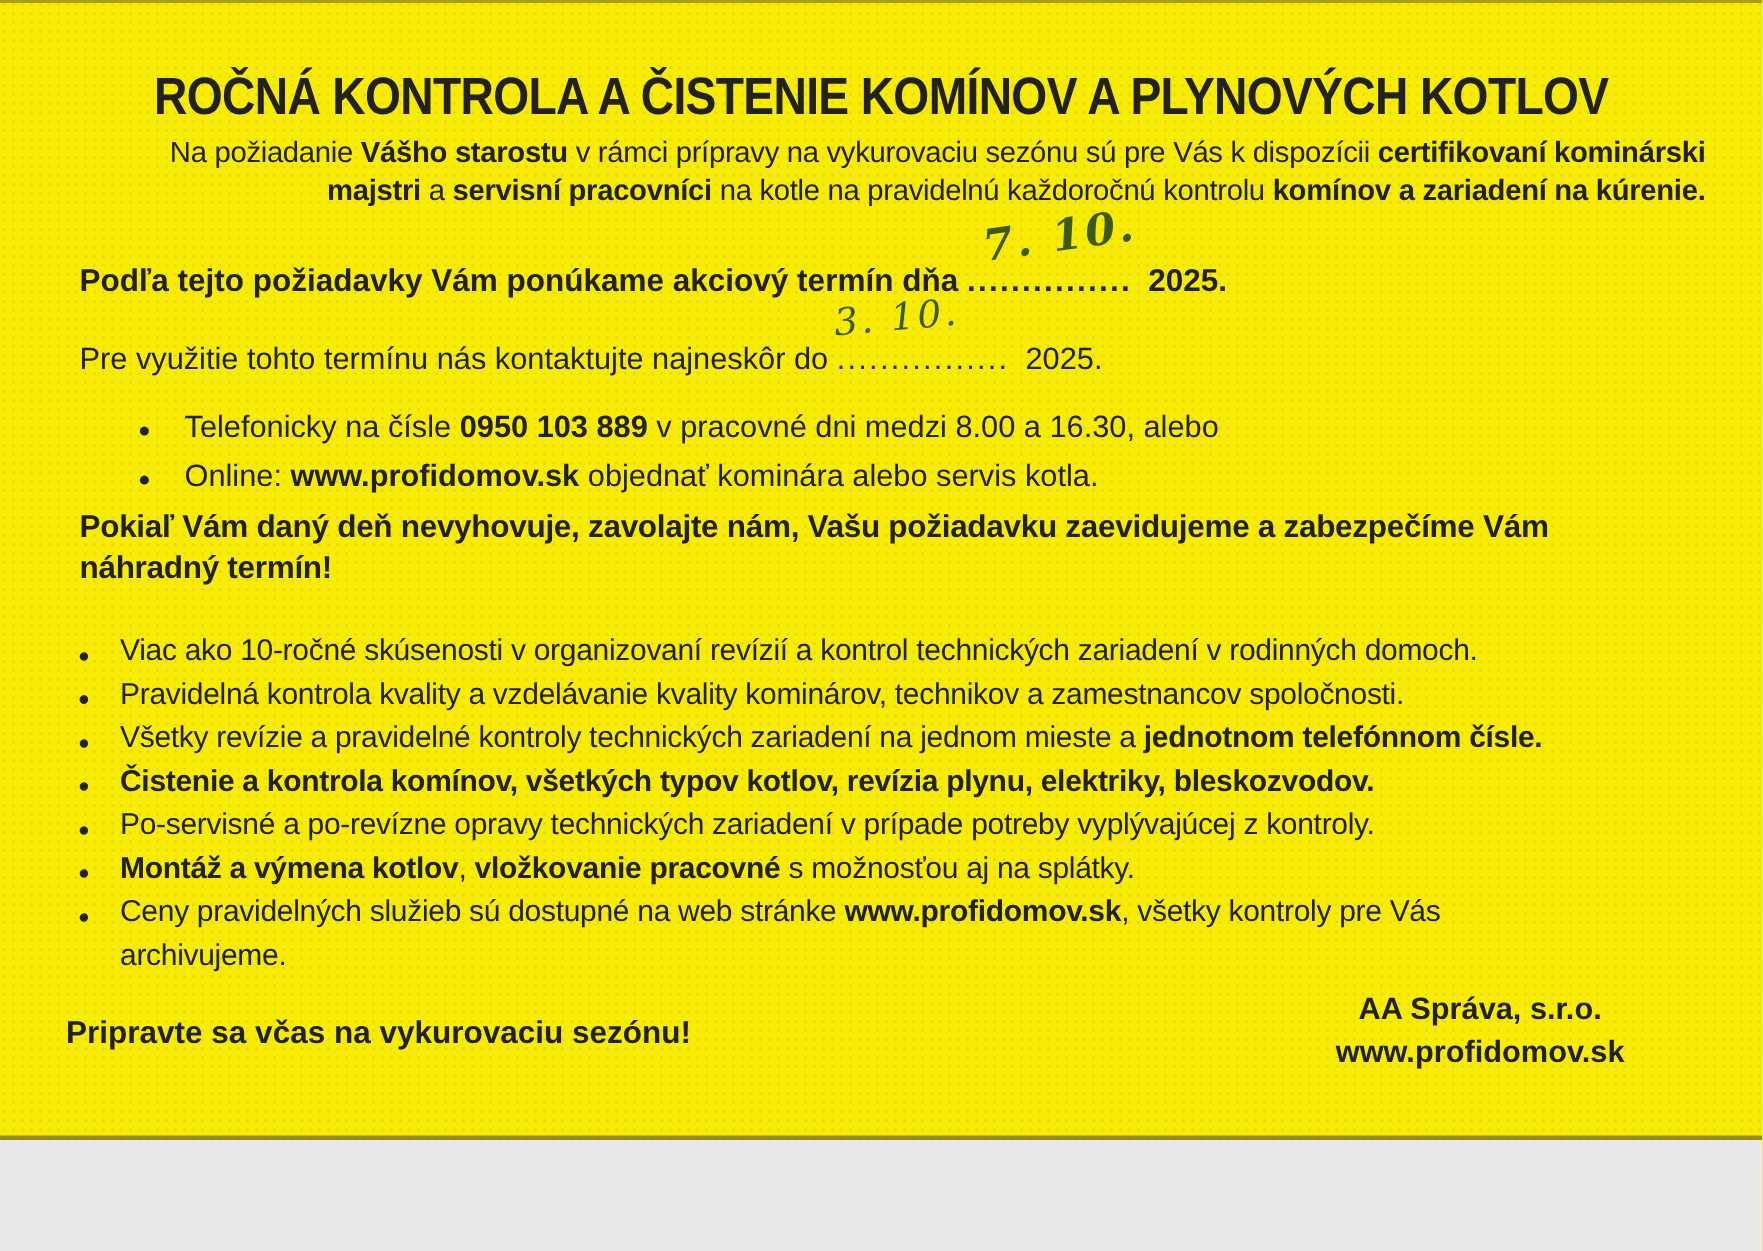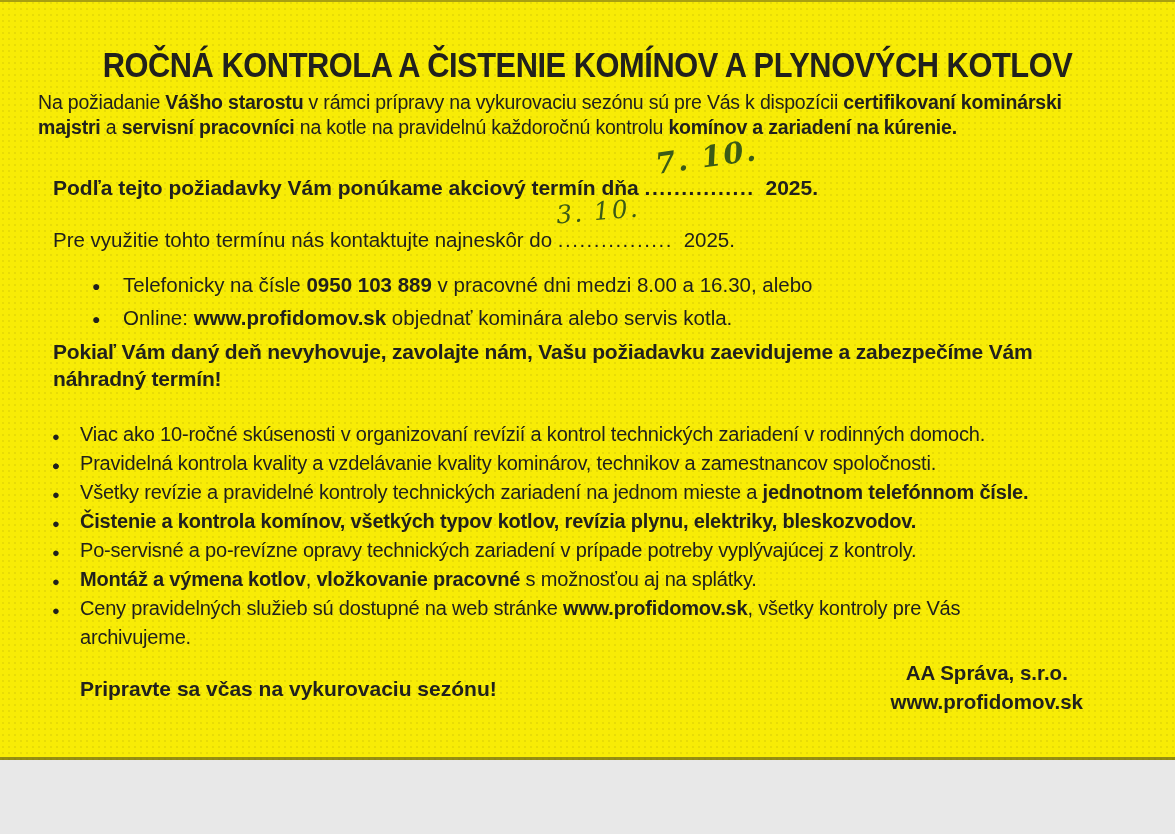--- a/index.html
+++ b/index.html
@@ -25,21 +25,21 @@
     font-size:35px;
     font-weight:bold;
     line-height:42px;
     letter-spacing:-0.5px;
     transform:scaleX(0.88);
     transform-origin:center;
     white-space:nowrap;
   }
   .intro {
     margin:4px 38px 0;
-    text-align:left;
+    text-align:right;
     font-size:19.5px;
     line-height:25px;
     letter-spacing:-0.2px;
   }
 
   .line { position:relative; margin:0 40px 0 53px; }
   .line.offer   { margin-top:36px; font-size:21px; font-weight:bold; }
   .line.deadline{ margin-top:28px; font-size:20.5px; }
   .dots { position:relative; letter-spacing:1.5px; }
   .suffix { margin-left:5px; }
@@ -61,21 +61,21 @@
   ul.contact { margin:20px 40px 0 92px; font-size:20.5px; }
   ul.contact li { padding-left:31px; line-height:26px; margin-bottom:7px; }
   ul.contact .bullet { top:1px; font-size:14px; }
 
   .note { margin:2px 50px 0 53px; font-size:21px; line-height:27px; font-weight:bold; letter-spacing:-0.2px; }
 
   ul.benefits { margin:28px 30px 0 52px; font-size:20px; }
   ul.benefits li { padding-left:28px; line-height:29px; letter-spacing:-0.2px; }
   ul.benefits .bullet { top:2px; font-size:13px; }
 
-  .closing { margin:25px 0 0 80px; font-size:21px; font-weight:bold; }
+  .closing { margin:25px 0 0 44px; font-size:21px; font-weight:bold; }
 
   .signature {
     position:absolute;
     right:92px; bottom:44px;
     text-align:center;
     font-size:20.5px;
     line-height:29px;
     font-weight:bold;
   }
 </style>

